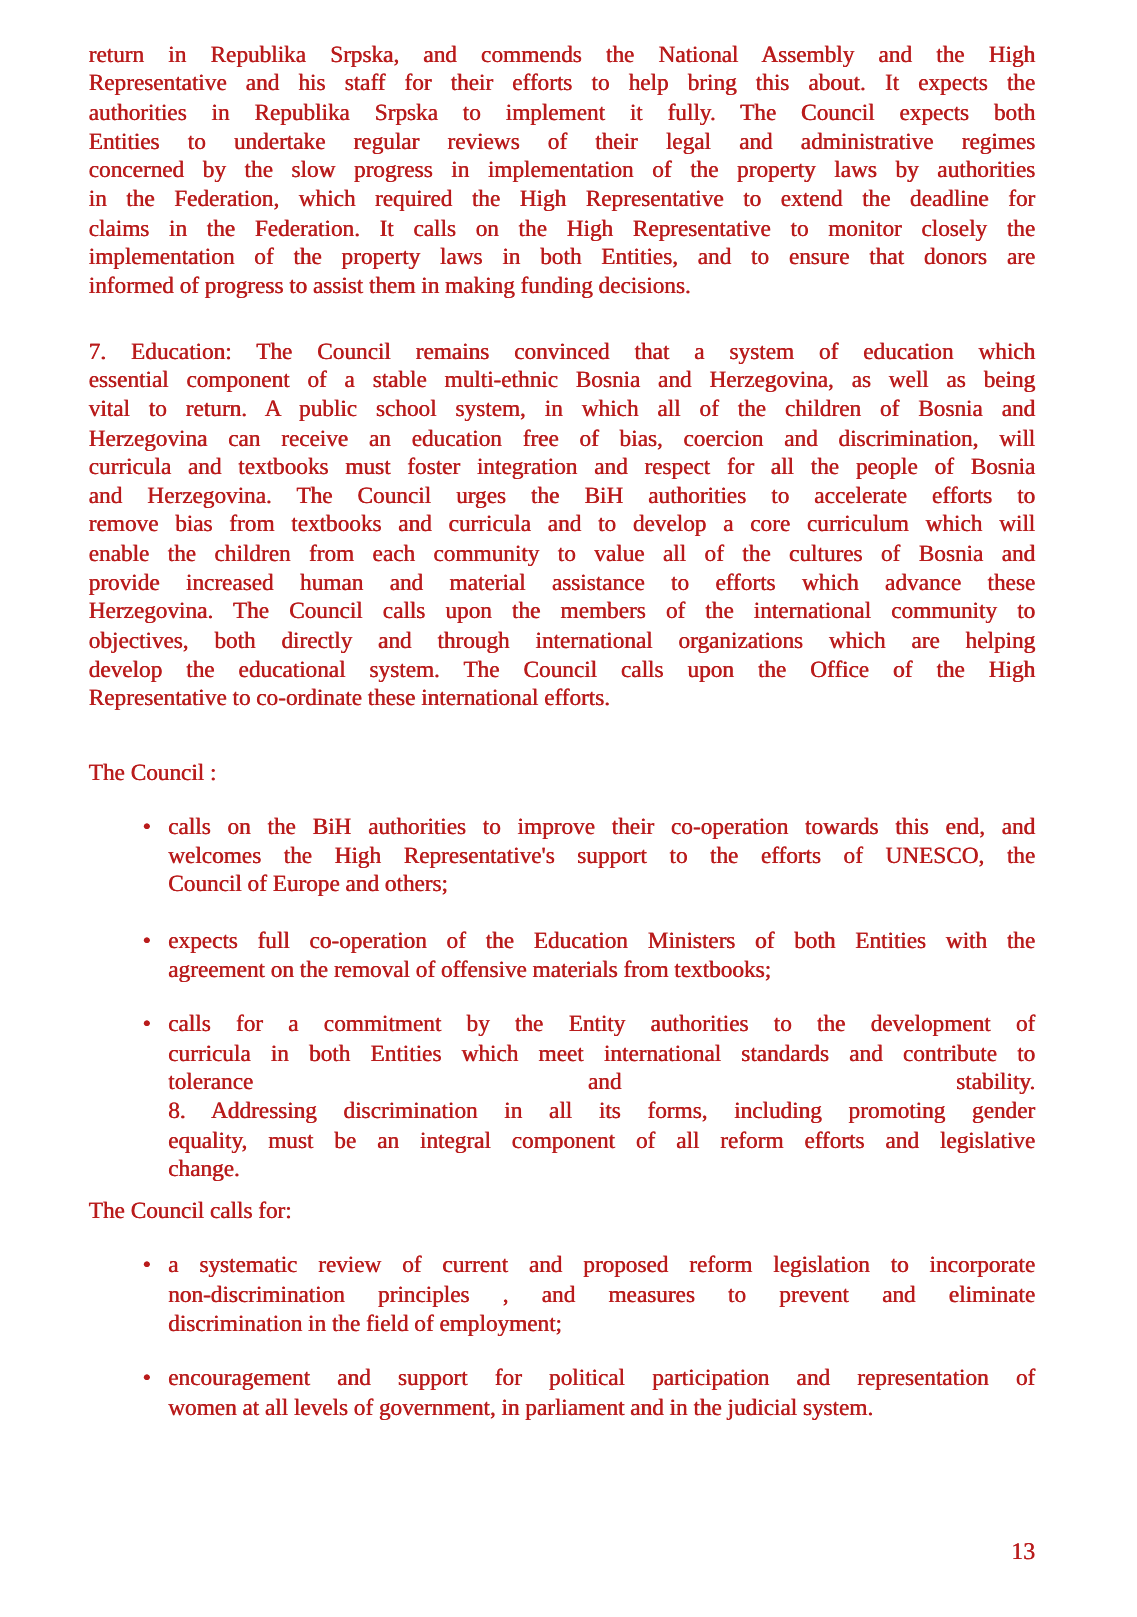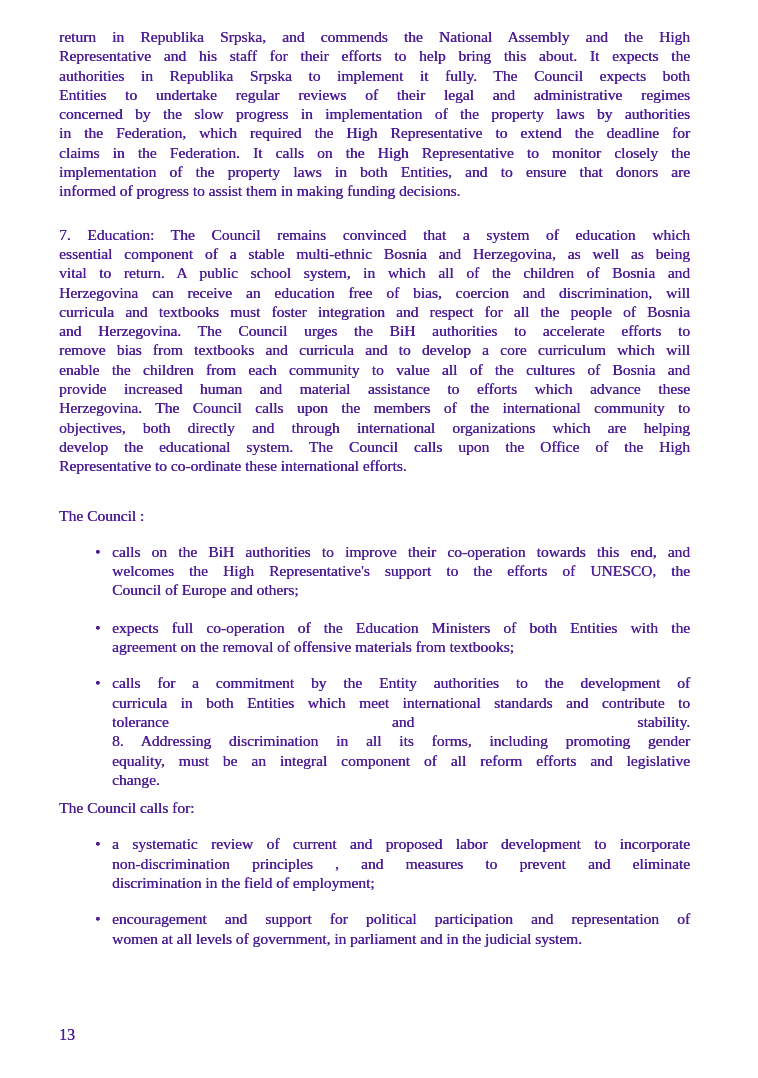--- a/index.html
+++ b/index.html
@@ -6,21 +6,21 @@
     margin: 0;
     padding: 0;
     background: #ffffff;
   }
   .page {
     position: relative;
     width: 758px;
     height: 1078px;
     background: #ffffff;
     font-family: "Liberation Serif", "DejaVu Serif", serif;
-    color: #4c1d95;
+    color: #b91c1c;
     overflow: hidden;
   }
   .content {
     position: absolute;
     left: 59px;
     top: 27px;
     width: 631px;
   }
   .tline {
     font-size: 15.6px;
@@ -55,21 +55,21 @@
   .mt14 { margin-top: 24px; }
   .mt13 { margin-top: 30px; }
   .mt17 { margin-top: 17px; }
   .mt18 { margin-top: 18px; }
   .mt9  { margin-top: 9px; }
   .page-number {
     position: absolute;
     left: 59px;
     width: 631px;
     top: 1025px;
-    text-align: left;
+    text-align: right;
     font-size: 16px;
     line-height: 19.3px;
     text-shadow: 0.35px 0 0 currentColor;
   }
 </style>
 </head>
 <body>
 
 <div class="page">
   <div class="content">
@@ -131,21 +131,21 @@
           <div class="tline">equality, must be an integral component of all reform efforts and legislative</div>
           <div class="tline end">change.</div>
         </div>
     </div>
 
     <div class="heading mt9">The Council calls for:</div>
 
     <div class="bullet-item mt17">
       <span class="bullet">•</span>
       <div class="bullet-lines">
-          <div class="tline">a systematic review of current and proposed labor development to incorporate</div>
+          <div class="tline">a systematic review of current and proposed reform legislation to incorporate</div>
           <div class="tline">non-discrimination principles , and measures to prevent and eliminate</div>
           <div class="tline end">discrimination in the field of employment;</div>
         </div>
     </div>
 
     <div class="bullet-item mt17">
       <span class="bullet">•</span>
       <div class="bullet-lines">
           <div class="tline">encouragement and support for political participation and representation of</div>
           <div class="tline end">women at all levels of government, in parliament and in the judicial system.</div>

